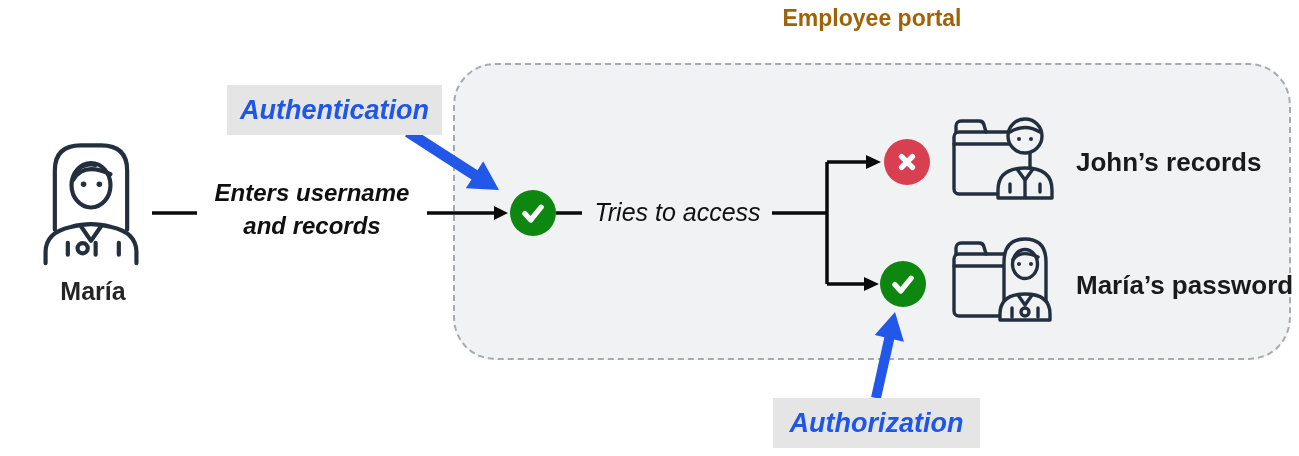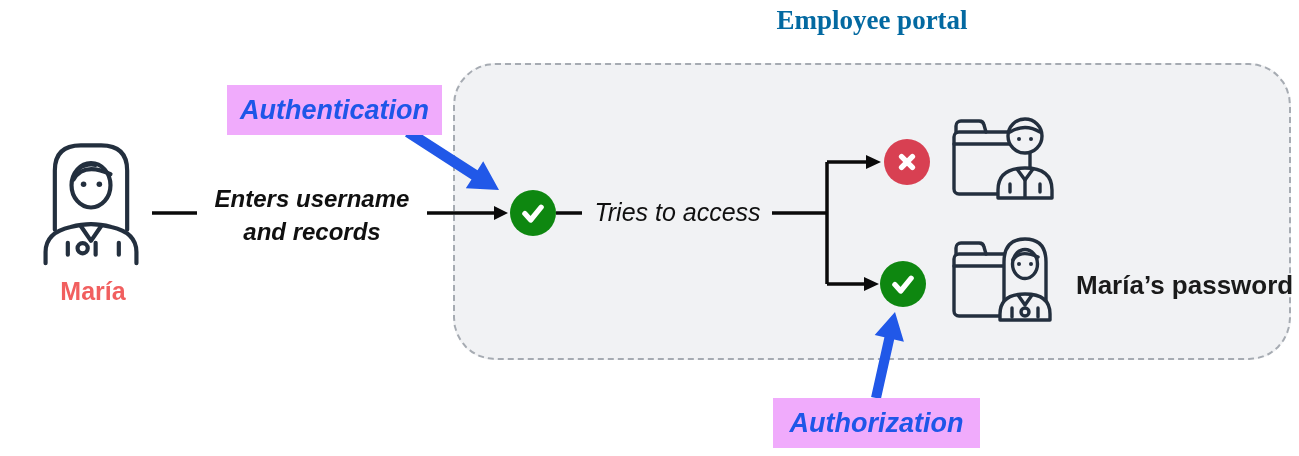--- a/index.html
+++ b/index.html
@@ -9,35 +9,35 @@
   }
   .abs{position:absolute;}
   
   .portal-box{
     left:453px;top:63px;width:838px;height:297px;
     background:#f1f2f4;border:2px dashed #a6abb2;border-radius:42px;
     box-sizing:border-box;z-index:1;
   }
   .portal-title{
     left:453px;top:5px;width:838px;text-align:center;
-    font-size:27px;font-weight:bold;color:#0369a1;z-index:4;font-family:Liberation Serif, serif;
+    font-size:23px;font-weight:bold;color:#a16207;z-index:4;
   }
   
   .actor-label{
     left:38px;top:277px;width:110px;text-align:center;
-    font-size:25px;font-weight:600;color:#ef4444;opacity:.85;z-index:4;
+    font-size:25px;font-weight:600;color:#000000;opacity:.85;z-index:4;
   }
   .action-label{
     left:197px;top:176px;width:230px;height:78px;background:#ffffff;
-    display:flex;flex-direction:column;align-items:center;justify-content:center;
+    display:flex;flex-direction:column;align-items:center;
     font-size:24px;font-style:italic;font-weight:600;color:#101010;
     line-height:33px;z-index:4;
   }
   .blue-label{
-    background:#f0abfc;display:flex;align-items:center;justify-content:center;
+    background:#e5e5e5;display:flex;align-items:center;justify-content:center;
     font-size:27px;font-weight:bold;font-style:italic;color:#1e56e8;z-index:4;
   }
   .authn-label{left:227px;top:85px;width:215px;height:50px;}
   .authz-label{left:773px;top:398px;width:207px;height:50px;}
   .tries-label{
     left:580px;top:198px;width:195px;text-align:center;
     font-size:25px;font-style:italic;color:#101010;z-index:4;
   }
   .record-label{
     font-size:26px;font-weight:bold;color:#1a1a1a;z-index:4;white-space:nowrap;
@@ -155,15 +155,16 @@
       <path d="M69 36 Q76 25 94 33"></path>
       <circle cx="75" cy="40" r="2" fill="#232f3e" stroke="none"></circle>
       <circle cx="87" cy="40" r="2" fill="#232f3e" stroke="none"></circle>
       <path d="M56 96 V90 Q56 70 81 70 Q106 70 106 90 V96 Z" fill="#f1f2f4"></path>
       <path d="M74 71 L81 81 L88 71"></path>
       <path d="M68 84 v9 M94 84 v9"></path>
       <circle cx="81" cy="88" r="4"></circle>
     </g>
   </svg>
 
+  <div class="abs record-label john">John’s records</div>
   <div class="abs record-label maria">María’s password</div>
 
 </div>
 
 </body></html>

